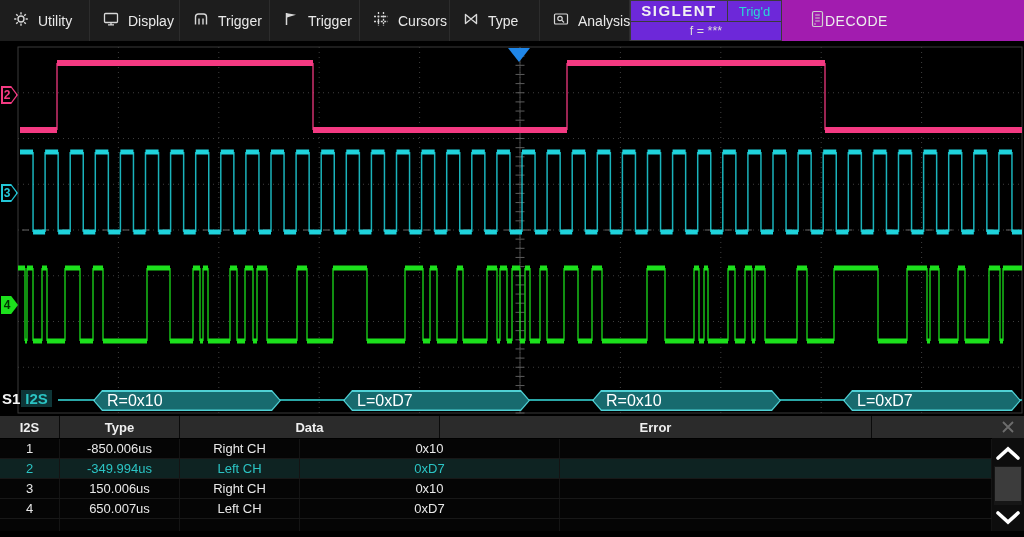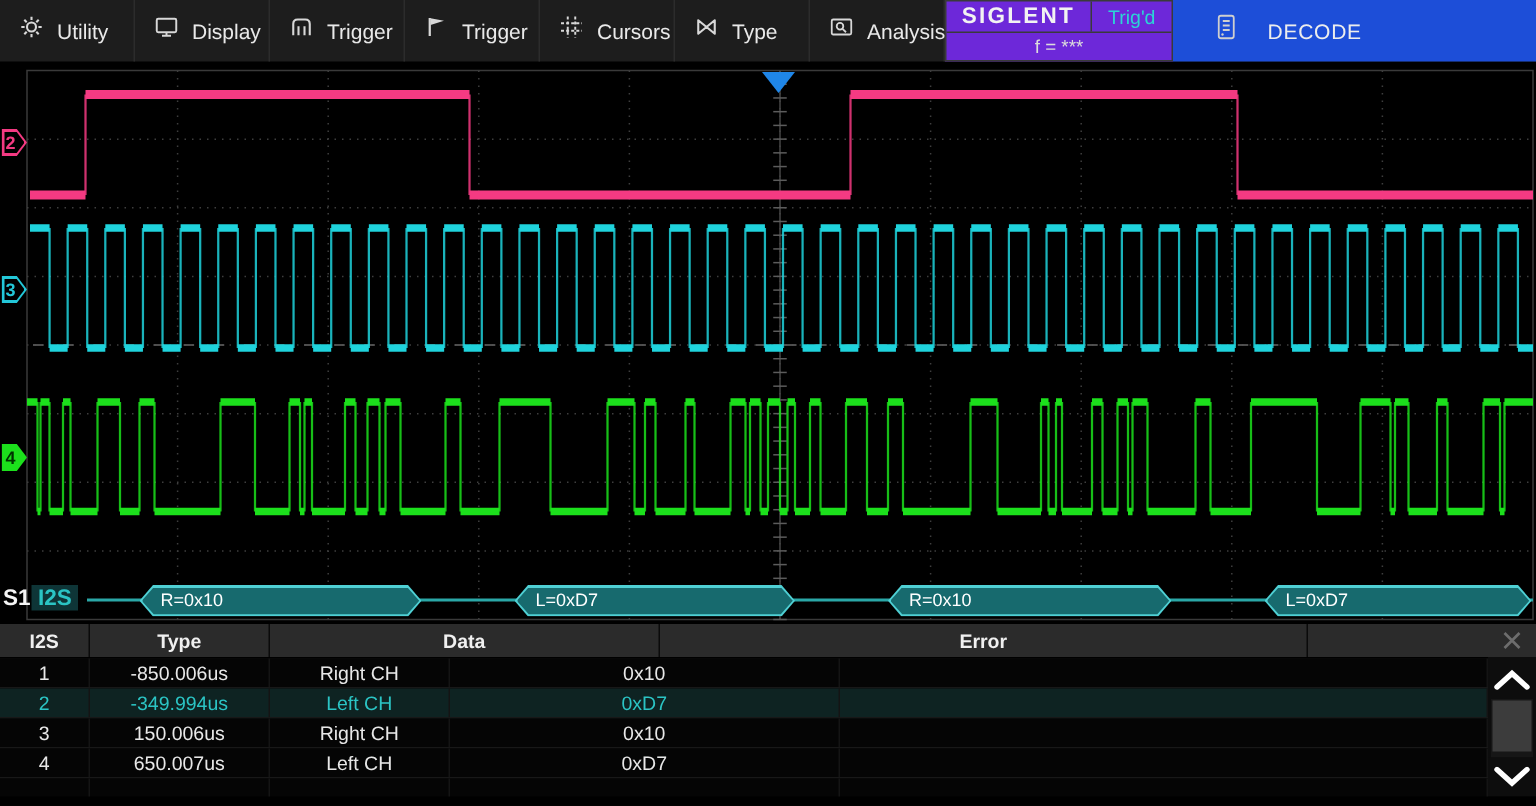--- a/index.html
+++ b/index.html
@@ -13,21 +13,21 @@
     border-right:1px solid #2c2c2c;box-sizing:border-box;cursor:default;}
   .menu-item svg{flex:0 0 auto;}
   .menu-label{color:#e9e9e9;font-size:14px;white-space:nowrap;}
   #status-panel{width:152px;flex:0 0 auto;border:1px solid #3a3a3a;box-sizing:border-box;
     display:flex;flex-direction:column;background:#6d28d9;}
   #status-top{flex:1;display:flex;align-items:center;border-bottom:1px solid #3a3a3a;}
   #brand{flex:0 0 96px;text-align:center;color:#f2f2f2;font-weight:bold;font-size:15px;
     letter-spacing:1.5px;border-right:1px solid #3a3a3a;line-height:20px;}
   #trig-state{flex:1;text-align:center;color:#2bd5d5;font-size:13px;}
   #freq-readout{flex:1;display:flex;align-items:center;justify-content:center;color:#dcdcdc;font-size:12.5px;}
-  #decode-panel{flex:1;display:flex;align-items:center;gap:20px;padding-left:28px;background:#1d4ed8;}
+  #decode-panel{flex:1;display:flex;align-items:center;padding-left:28px;background:#a21caf;}
   #decode-label{color:#ededed;font-size:14px;letter-spacing:0.5px;}
 
   
   #scope{position:absolute;left:0;top:42px;width:1024px;height:374px;background:#000;}
   #wave-svg{position:absolute;left:0;top:0;pointer-events:none;}
 
   .ch-marker{position:absolute;left:1px;width:17px;height:18px;}
   .ch-marker .shape{position:absolute;inset:0;
     clip-path:polygon(0 0,60% 0,100% 50%,60% 100%,0 100%);}
   .ch-marker .inner{position:absolute;inset:1.6px;background:#000;
@@ -37,21 +37,21 @@
 
   
   #bus-line{position:absolute;height:2px;z-index:1;}
   #bus-tag{position:absolute;left:2px;top:348px;display:flex;align-items:center;z-index:2;}
   #bus-s1{color:#f5f5f5;font-weight:bold;font-size:15px;}
   #bus-name{color:#2bc4c4;font-weight:bold;font-size:15px;background:#0e3537;padding:0 4px;margin-left:1px;}
   .bubble{position:absolute;height:21px;z-index:2;
     clip-path:polygon(9px 0,calc(100% - 9px) 0,100% 50%,calc(100% - 9px) 100%,9px 100%,0 50%);}
   .bubble .fill{position:absolute;inset:1.5px;background:#176a6e;
     clip-path:polygon(8px 0,calc(100% - 8px) 0,100% 50%,calc(100% - 8px) 100%,8px 100%,0 50%);}
-  .bubble .txt{position:absolute;left:14px;top:0;height:21px;line-height:21px;color:#fff;font-size:12px;}
+  .bubble .txt{position:absolute;left:14px;top:0;height:21px;line-height:21px;color:#fff;font-size:16px;}
 
   
   #decode-table{position:absolute;left:0;top:416px;width:992px;}
   #table-header{display:flex;height:22px;background:#2b2b2b;border-bottom:1px solid #000;}
   .hcell{display:flex;align-items:center;justify-content:center;color:#f0f0f0;font-size:13px;
     font-weight:600;border-right:1px solid #0a0a0a;box-sizing:border-box;}
   .trow{display:flex;height:19px;background:#050505;border-bottom:1px solid #181818;}
   .trow.hl{background:#0e2322;}
   .tcell{display:flex;align-items:center;justify-content:center;color:#e8e8e8;font-size:13px;
     border-right:1px solid #141414;box-sizing:border-box;white-space:nowrap;}

